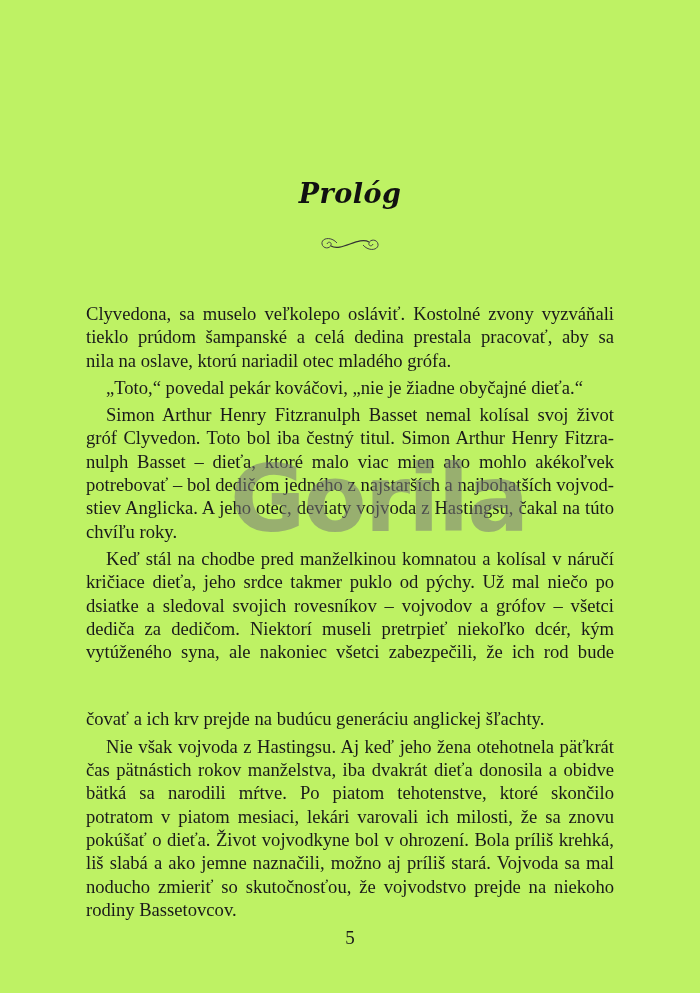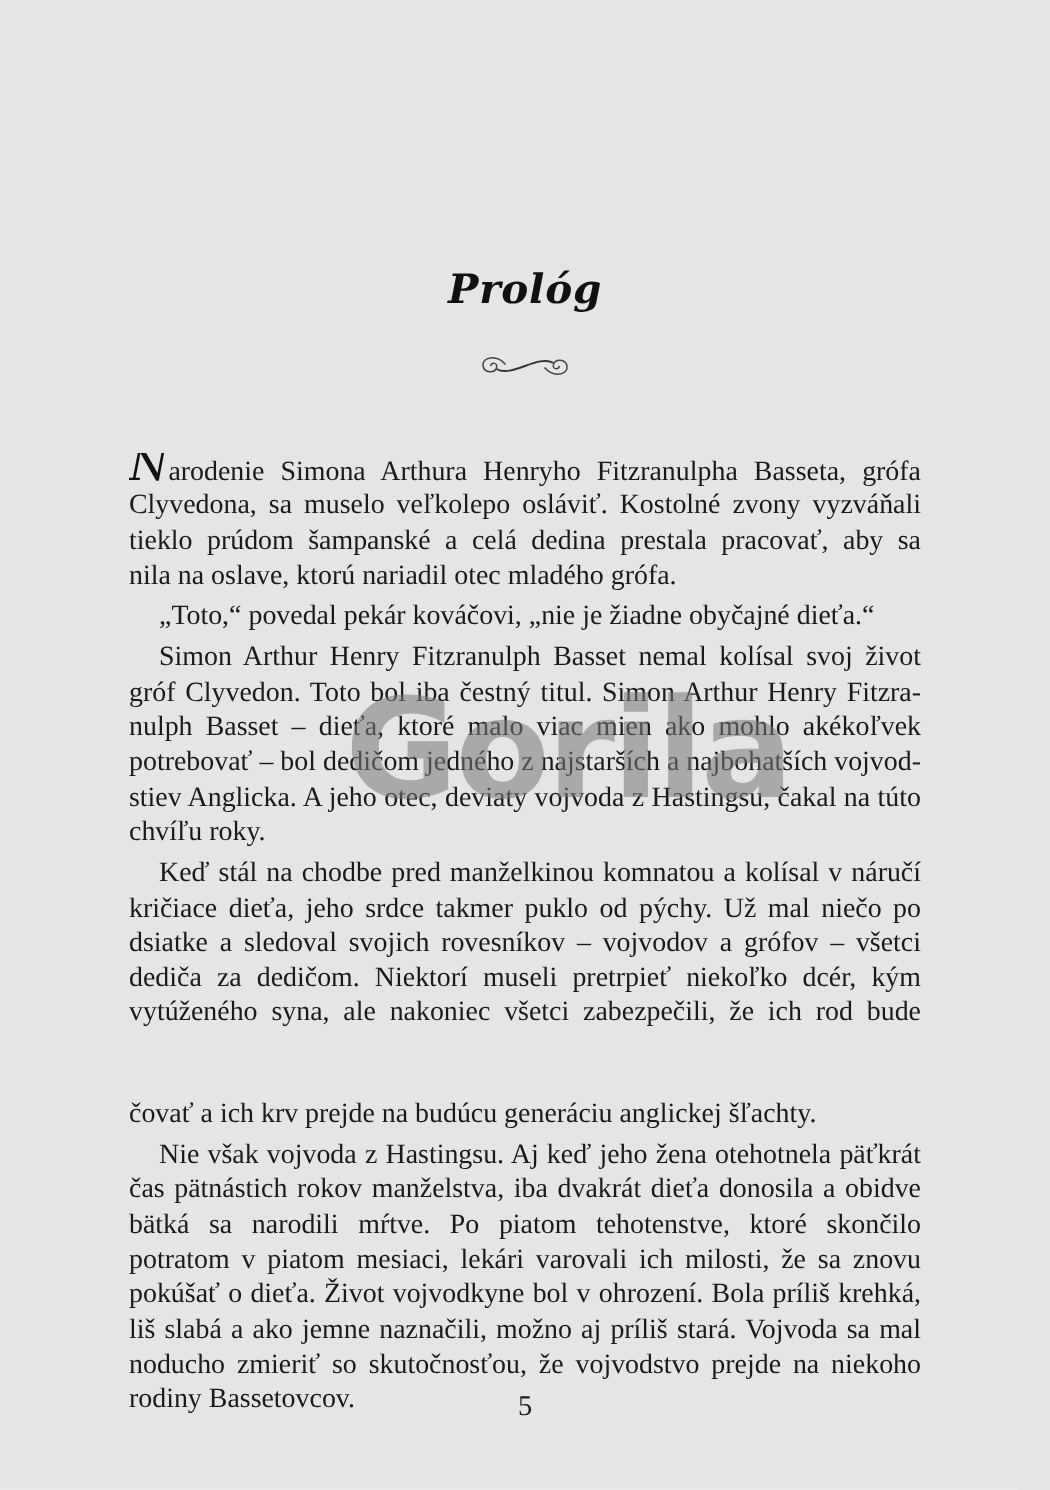--- a/index.html
+++ b/index.html
@@ -1,17 +1,17 @@
 <!DOCTYPE html>
 <html><head>
 <meta charset="utf-8">
 <style>
   html, body { margin: 0; padding: 0; background: #ffffff; }
   body { width: 700px; height: 993px; position: relative; overflow: hidden; }
-  .page { position: absolute; left: 0; top: 0; width: 700px; height: 993px; background: #e5e5e5; }
+  .page { position: absolute; left: 0; top: 0; width: 700px; height: 993px; background: #bef264; }
   .title {
     position: absolute; left: 0; width: 700px; top: 178px;
     text-align: center;
     font-family: "DejaVu Serif", serif; font-style: italic; font-weight: bold;
     font-size: 27px; color: #111; letter-spacing: 0.5px;
   }
   .ornament { position: absolute; left: 317px; top: 233px; width: 66px; height: 22px; }
   .body {
     position: absolute; left: 86px; top: 302px; width: 528px;
     font-family: "Liberation Serif", serif; font-size: 18.6px; color: #1a1a1a;
@@ -47,21 +47,20 @@
 
   <svg class="ornament" viewBox="0 0 66 22">
     <path d="M20 10 C14 3, 4 5, 5 11 C6 16, 13 16, 14 12 C15 9, 11 8, 10 11" fill="none" stroke="#444" stroke-width="1"></path>
     <path d="M14 13 C24 19, 42 3, 52 9" fill="none" stroke="#333" stroke-width="1.3"></path>
     <path d="M46 12 C52 19, 62 17, 61 11 C60 6, 53 6, 52 10 C51 13, 55 14, 56 11" fill="none" stroke="#444" stroke-width="1"></path>
   </svg>
 
   <div class="body">
 
     <div class="para">
-      <div class="line" style="white-space: normal; overflow: hidden;"><span class="dropcap">N</span><span>arodenie Simona Arthura Henryho Fitzranulpha Basseta, grófa</span></div>
       <div class="line" style="white-space: normal; overflow: hidden;">Clyvedona, sa muselo veľkolepo osláviť. Kostolné zvony vyzváňali celé</div>
       <div class="line" style="white-space: normal; overflow: hidden;">tieklo prúdom šampanské a celá dedina prestala pracovať, aby sa zúčast-</div>
       <div class="line last" style="white-space: normal; overflow: hidden;">nila na oslave, ktorú nariadil otec mladého grófa.</div>
     </div>
 
     <div class="para">
       <div class="line last indent" style="white-space: normal; overflow: hidden;">„Toto,“ povedal pekár kováčovi, „nie je žiadne obyčajné dieťa.“</div>
     </div>
 
     <div class="para">

